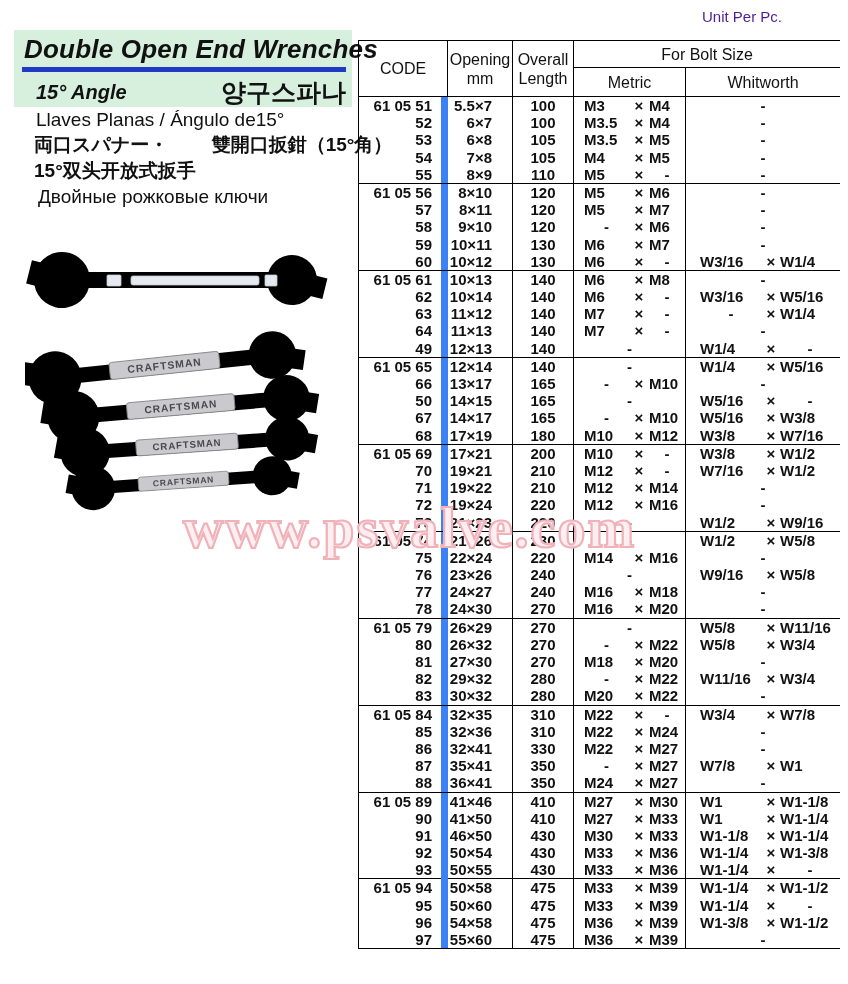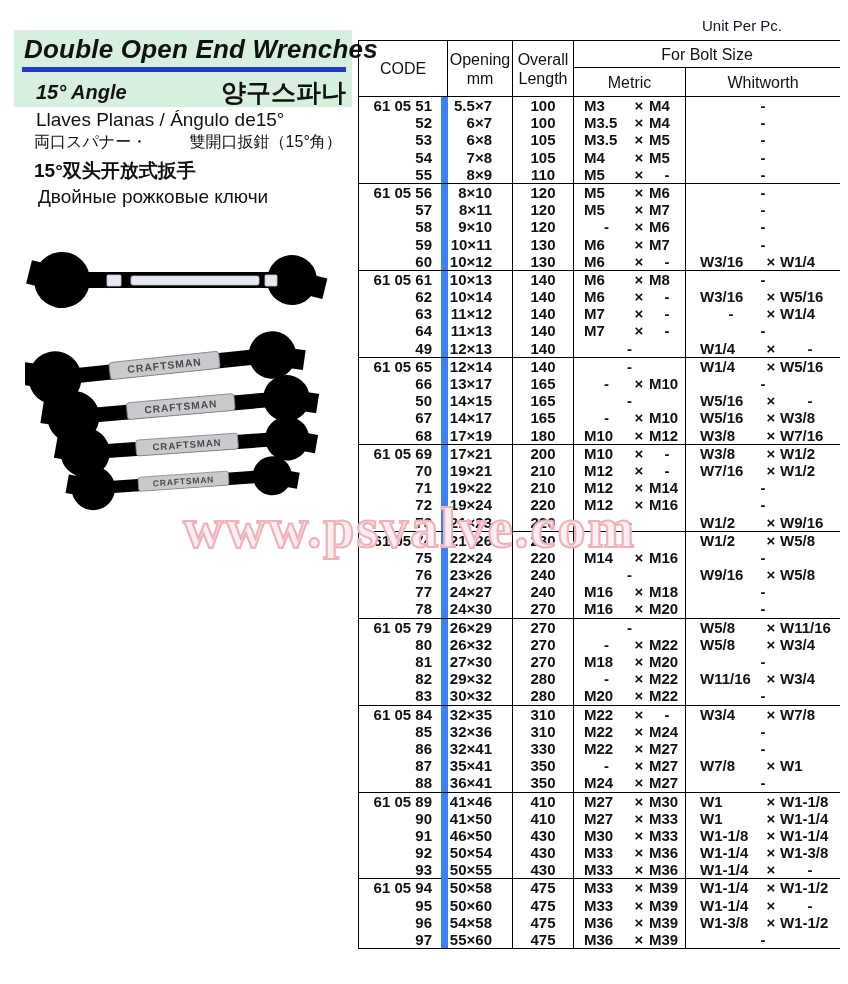--- a/index.html
+++ b/index.html
@@ -1,33 +1,33 @@
 <!DOCTYPE html>
 <html><head>
 <meta charset="utf-8">
 <style>
   html,body{margin:0;padding:0;background:#fff;}
   .page{position:relative;width:848px;height:984px;background:#ffffff;overflow:hidden;
         font-family:"Liberation Sans",sans-serif;color:#111;}
 
   
-  .unit-label{position:absolute;left:702px;top:17px;font-size:15px;color:#0f172a;}
+  .unit-label{position:absolute;left:702px;top:8px;font-size:15px;color:#4c1d95;}
 
   
   .green-box{position:absolute;left:14px;top:30px;width:338px;height:77px;background:#d7f0de;}
   .title{margin:4px 0 0 10px;font-size:26px;font-weight:bold;font-style:italic;letter-spacing:.2px;white-space:nowrap;}
   .title-rule{margin:2px 6px 0 8px;height:5px;background:#2139c7;}
   .angle-row{display:flex;justify-content:space-between;align-items:center;padding:4px 6px 0 22px;}
   .angle{font-size:20px;font-weight:bold;font-style:italic;}
   .korean{font-size:25px;font-weight:bold;margin-left:46px;}
 
   
   .lang{position:absolute;white-space:nowrap;}
   .lang.es{left:36px;top:109px;font-size:19px;}
-  .lang.ja{left:34px;top:132px;font-size:16px;font-weight:normal;}
+  .lang.ja{left:34px;top:132px;font-size:19px;font-weight:bold;}
   .lang.ja .gap{margin-left:38px;}
   .lang.zh{left:34px;top:158px;font-size:19px;font-weight:bold;}
   .lang.ru{left:38px;top:186px;font-size:19px;}
 
   
   .wrench-photo{position:absolute;}
   .wrench-photo.single{--wfill:#f7f8fa;--wline:#97a0ab;left:15px;top:232px;width:322px;height:96px;}
   .wrench-photo.set{--wfill:#d6d6d8;--wline:#7d7d81;left:25px;top:330px;width:300px;height:195px;}
   .stamp{fill:#cacace;stroke:#88888c;stroke-width:1;}
   .stamp-text{fill:#4a4a4e;font-family:"Liberation Sans",sans-serif;font-size:11px;font-weight:bold;letter-spacing:1px;}

